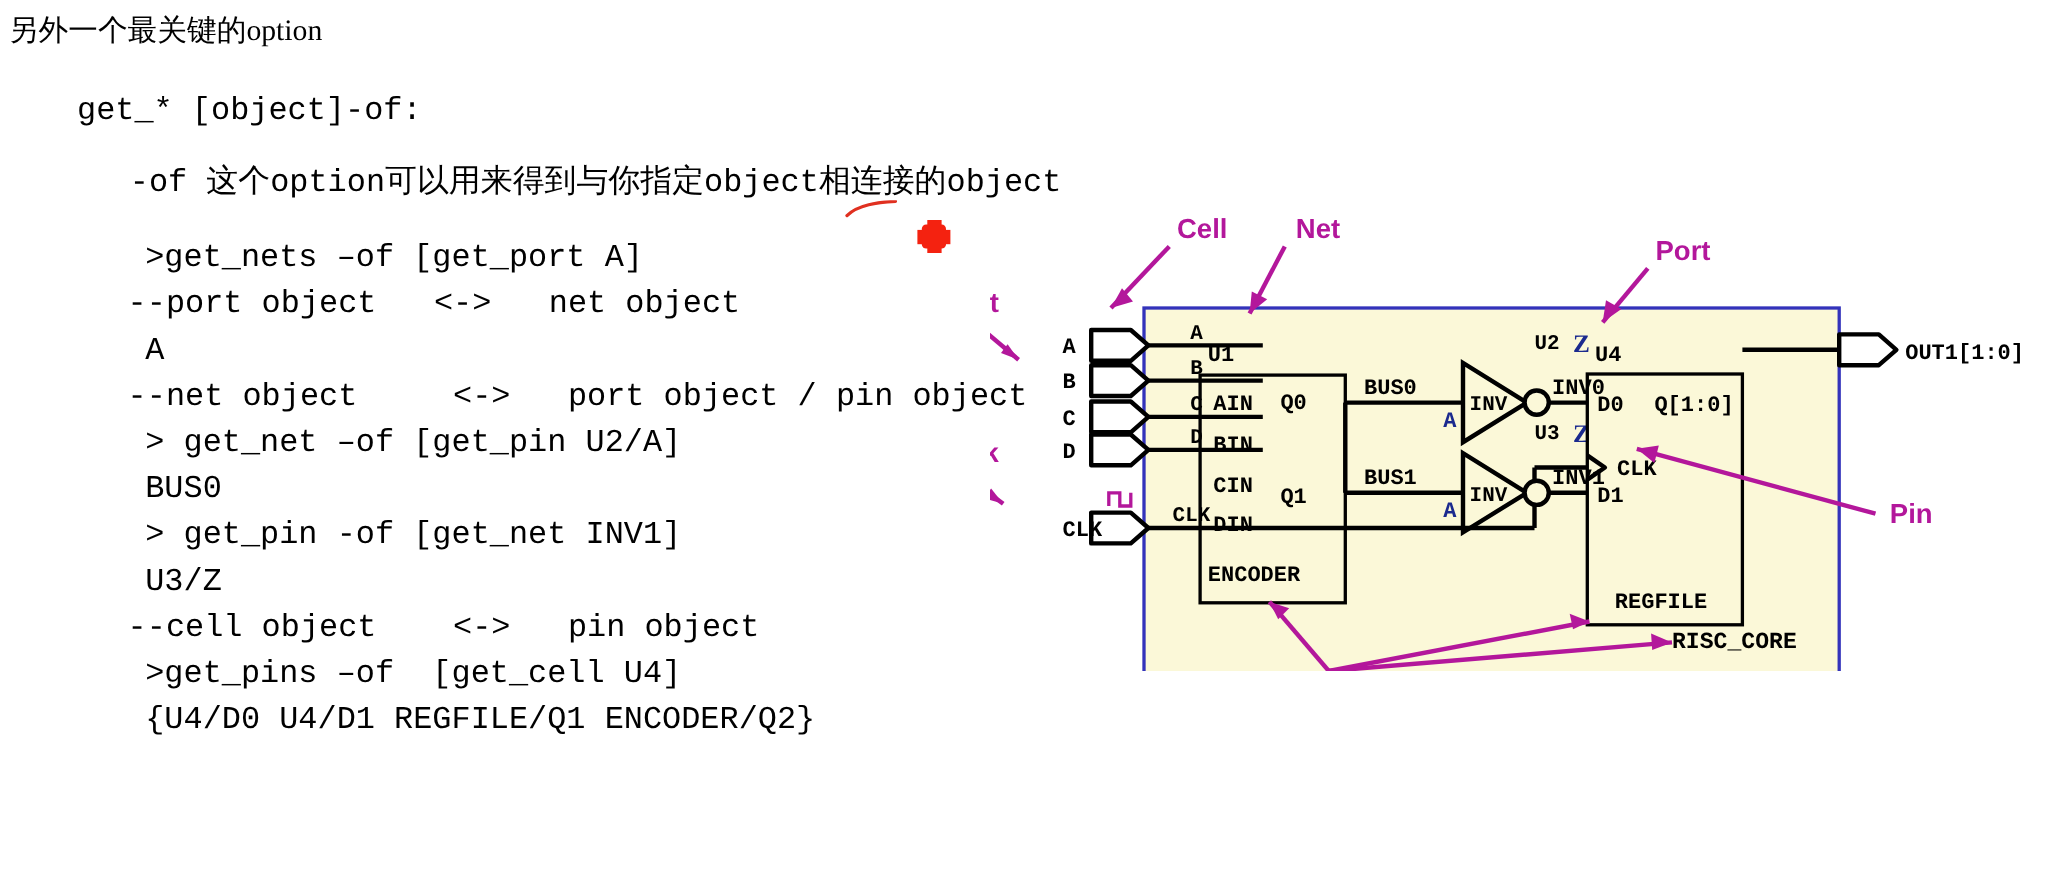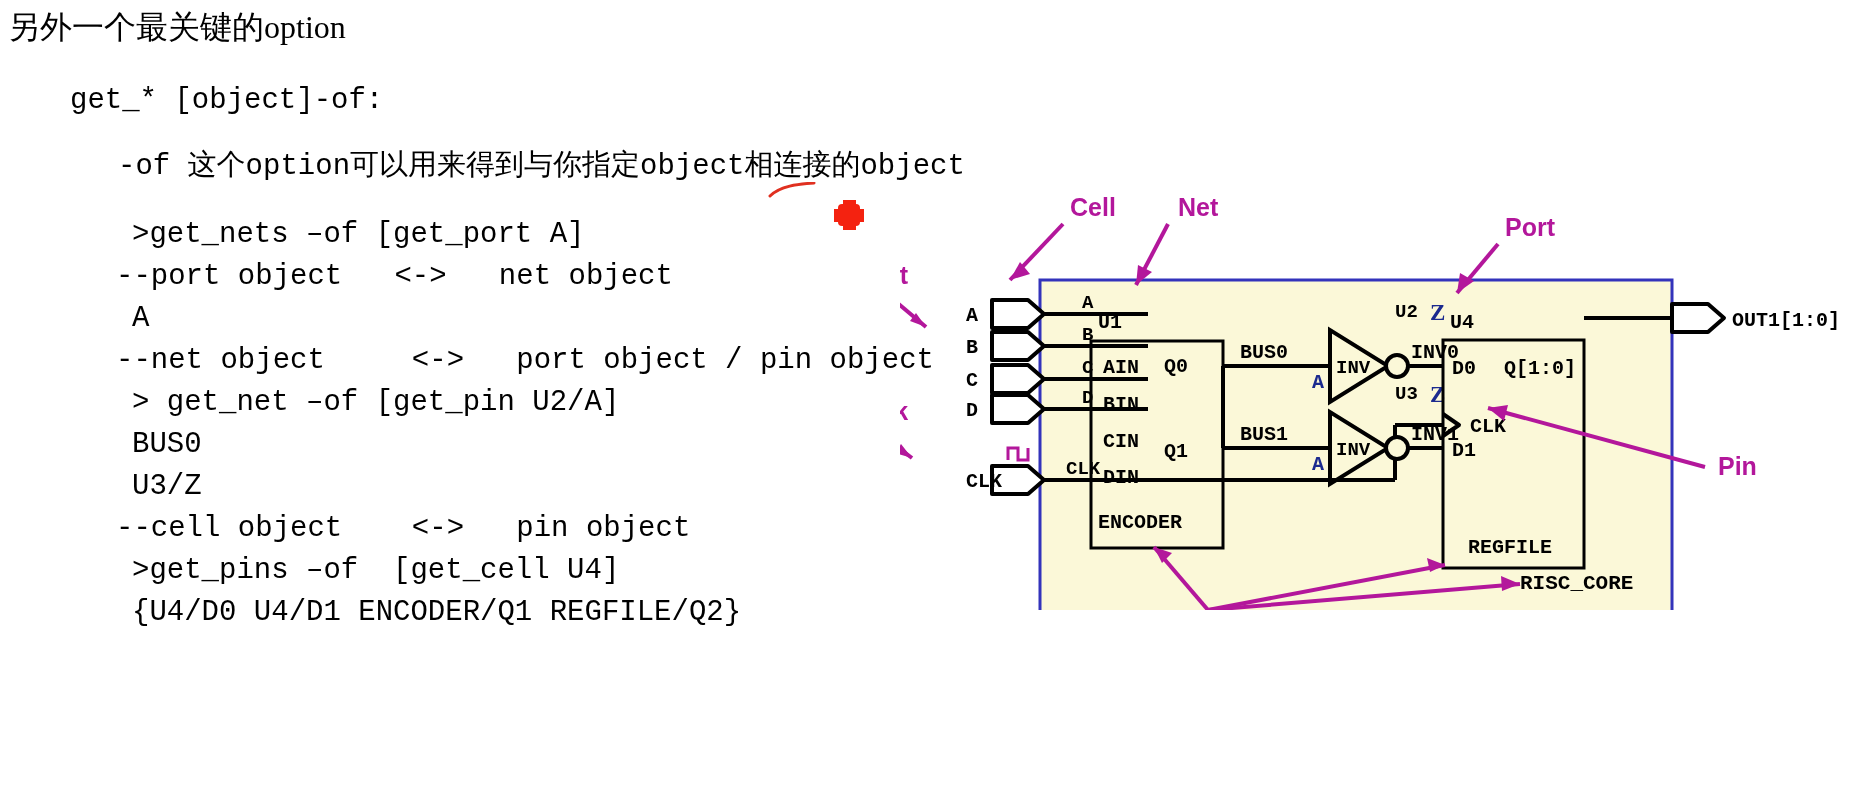--- a/index.html
+++ b/index.html
@@ -14,21 +14,21 @@
     overflow: hidden;
     font-family: "Liberation Serif", "DejaVu Serif", serif;
     color: #000000;
   }
 
   
   #slide-title {
     position: absolute;
     left: 8px;
     top: 8px;
-    font-size: 32px;
+    font-size: 27px;
     line-height: 38px;
     white-space: nowrap;
     font-family: "Liberation Serif", "DejaVu Serif", serif;
     text-align: center;
   }
 
   #text-body {
     position: absolute;
     left: 70px;
     top: 80px;
@@ -92,24 +92,25 @@
 <div id="text-body">
     <div class="line ind0">get_* [object]-of:</div>
     <div class="line ind1">-of 这个option可以用来得到与你指定object相连接的object</div>
     <div class="gap"></div>
     <div class="line ind3">&gt;get_nets –of [get_port A]</div>
     <div class="line ind2">--port object   &lt;-&gt;   net object</div>
     <div class="line ind3">A</div>
     <div class="line ind2">--net object     &lt;-&gt;   port object / pin object</div>
     <div class="line ind3">&gt; get_net –of [get_pin U2/A]</div>
     <div class="line ind3">BUS0</div>
+    <div class="line ind3">&gt; get_pin -of [get_net INV1]</div>
     <div class="line ind3">U3/Z</div>
     <div class="line ind2">--cell object    &lt;-&gt;   pin object</div>
     <div class="line ind3">&gt;get_pins –of  [get_cell U4]</div>
-    <div class="line ind3">{U4/D0 U4/D1 ENCODER/Q1 REGFILE/Q2}</div>
+    <div class="line ind3">{U4/D0 U4/D1 REGFILE/Q1 ENCODER/Q2}</div>
   </div>
 
 <svg id="red-squiggle" viewBox="0 0 48 18">
   <path d="M2,14 C12,4 30,2 46,1" stroke="#e03020" stroke-width="3" fill="none" stroke-linecap="round"></path>
 </svg>
 <div id="red-cross">
   <div class="bar-h"></div>
   <div class="bar-v"></div>
   <div class="blob"></div>
 </div>

